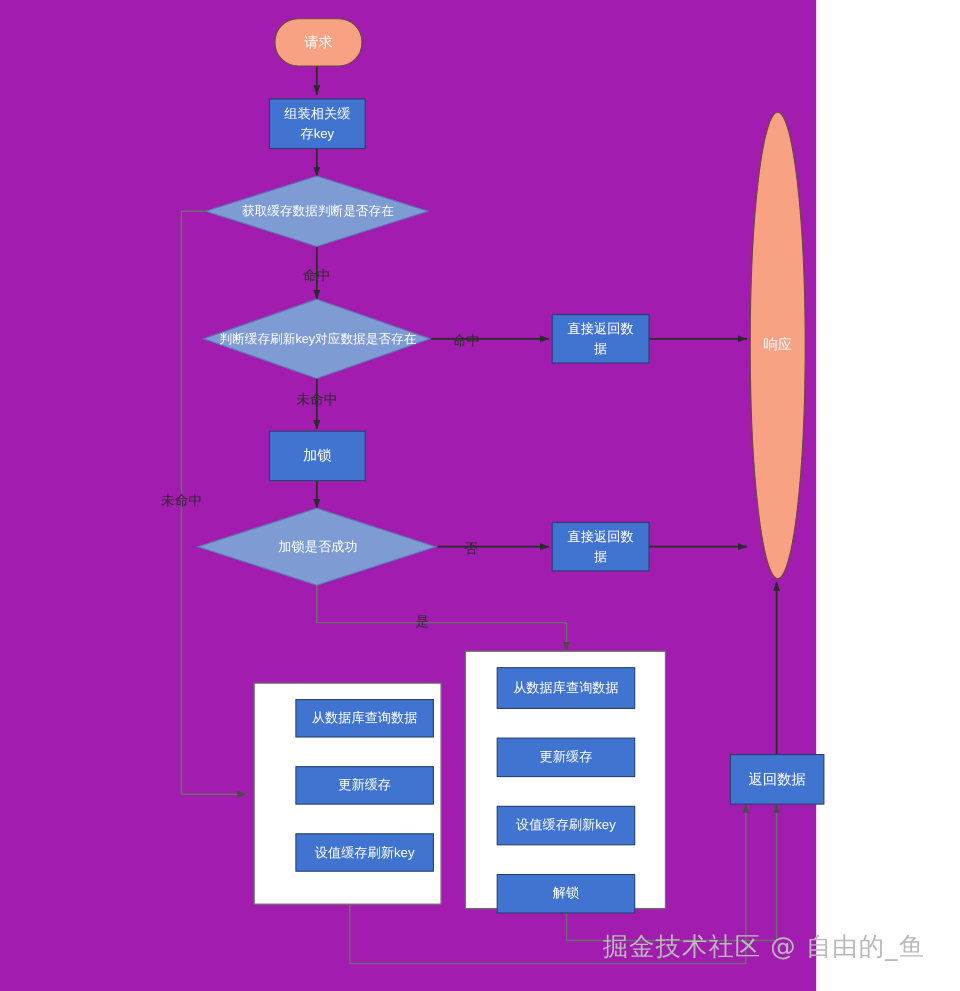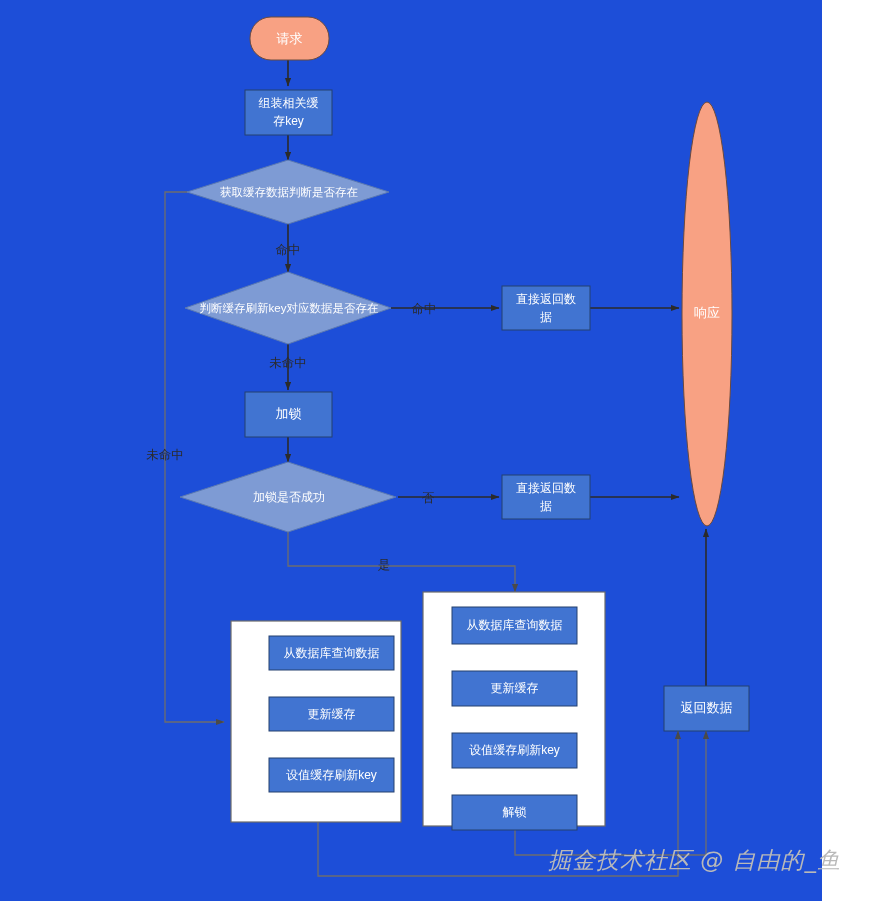--- a/index.html
+++ b/index.html
@@ -1,20 +1,20 @@
 <!DOCTYPE html>
 <html><head>
 <meta charset="utf-8">
 <style>
   html,body{margin:0;padding:0;background:#ffffff;}
   body{
     width:873px;height:901px;overflow:hidden;
     font-family:"Liberation Sans","DejaVu Sans",sans-serif;
   }
-  #stage{position:relative;width:822px;height:901px;background:#1d4ed8;}
+  #stage{position:relative;width:742px;height:901px;background:#a21caf;}
   svg#flow{position:absolute;left:0;top:0;width:873px;height:901px;}
   .nodeText{
     fill:#ffffff;font-size:13px;font-family:"Liberation Sans","DejaVu Sans",sans-serif;
     text-anchor:middle;dominant-baseline:middle;
   }
   .nodeText.small{font-size:12px;}
   .nodeText.tiny{font-size:11.5px;}
   .edgeLabel{
     fill:#2b2b2b;font-size:12.5px;font-family:"Liberation Sans","DejaVu Sans",sans-serif;
     text-anchor:middle;dominant-baseline:middle;
@@ -22,21 +22,21 @@
   .terminator{fill:#f8a183;stroke:#6b4a3e;stroke-width:1;}
   .process{fill:#4174d1;stroke:#24406f;stroke-width:1;}
   .decision{fill:#7e9bd4;stroke:#5b79b2;stroke-width:1;}
   .group{fill:#ffffff;stroke:#6b6b6b;stroke-width:1.2;}
   .link{stroke:#2b2b2b;stroke-width:1.6;fill:none;}
   .linkThin{stroke:#6d6d6d;stroke-width:1.3;fill:none;}
   .watermark{
     position:absolute;left:548px;top:845px;
     font-size:23px;color:#b9b9b9;white-space:nowrap;
     font-family:"DejaVu Sans","Liberation Sans",sans-serif;
-    letter-spacing:1px;user-select:none;font-style:italic;
+    letter-spacing:1px;user-select:none;
   }
 </style>
 </head>
 <body>
 
 <div id="stage">
 
   <svg id="flow" viewBox="0 0 873 901">
     <defs>
       <marker id="arrow" markerWidth="10" markerHeight="10" refX="8.4" refY="3.2" orient="auto" markerUnits="userSpaceOnUse">

